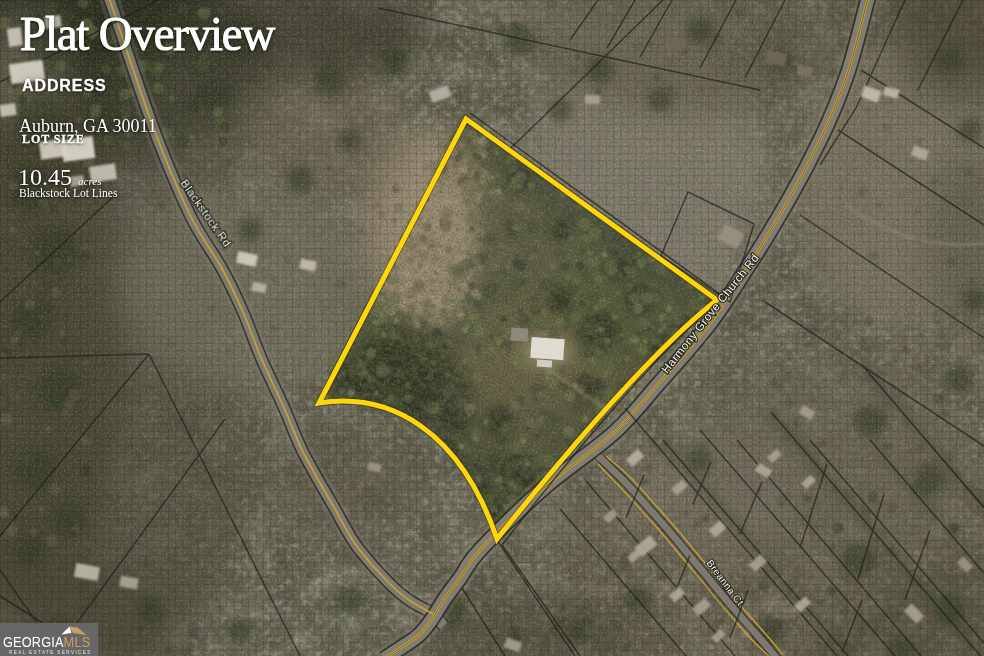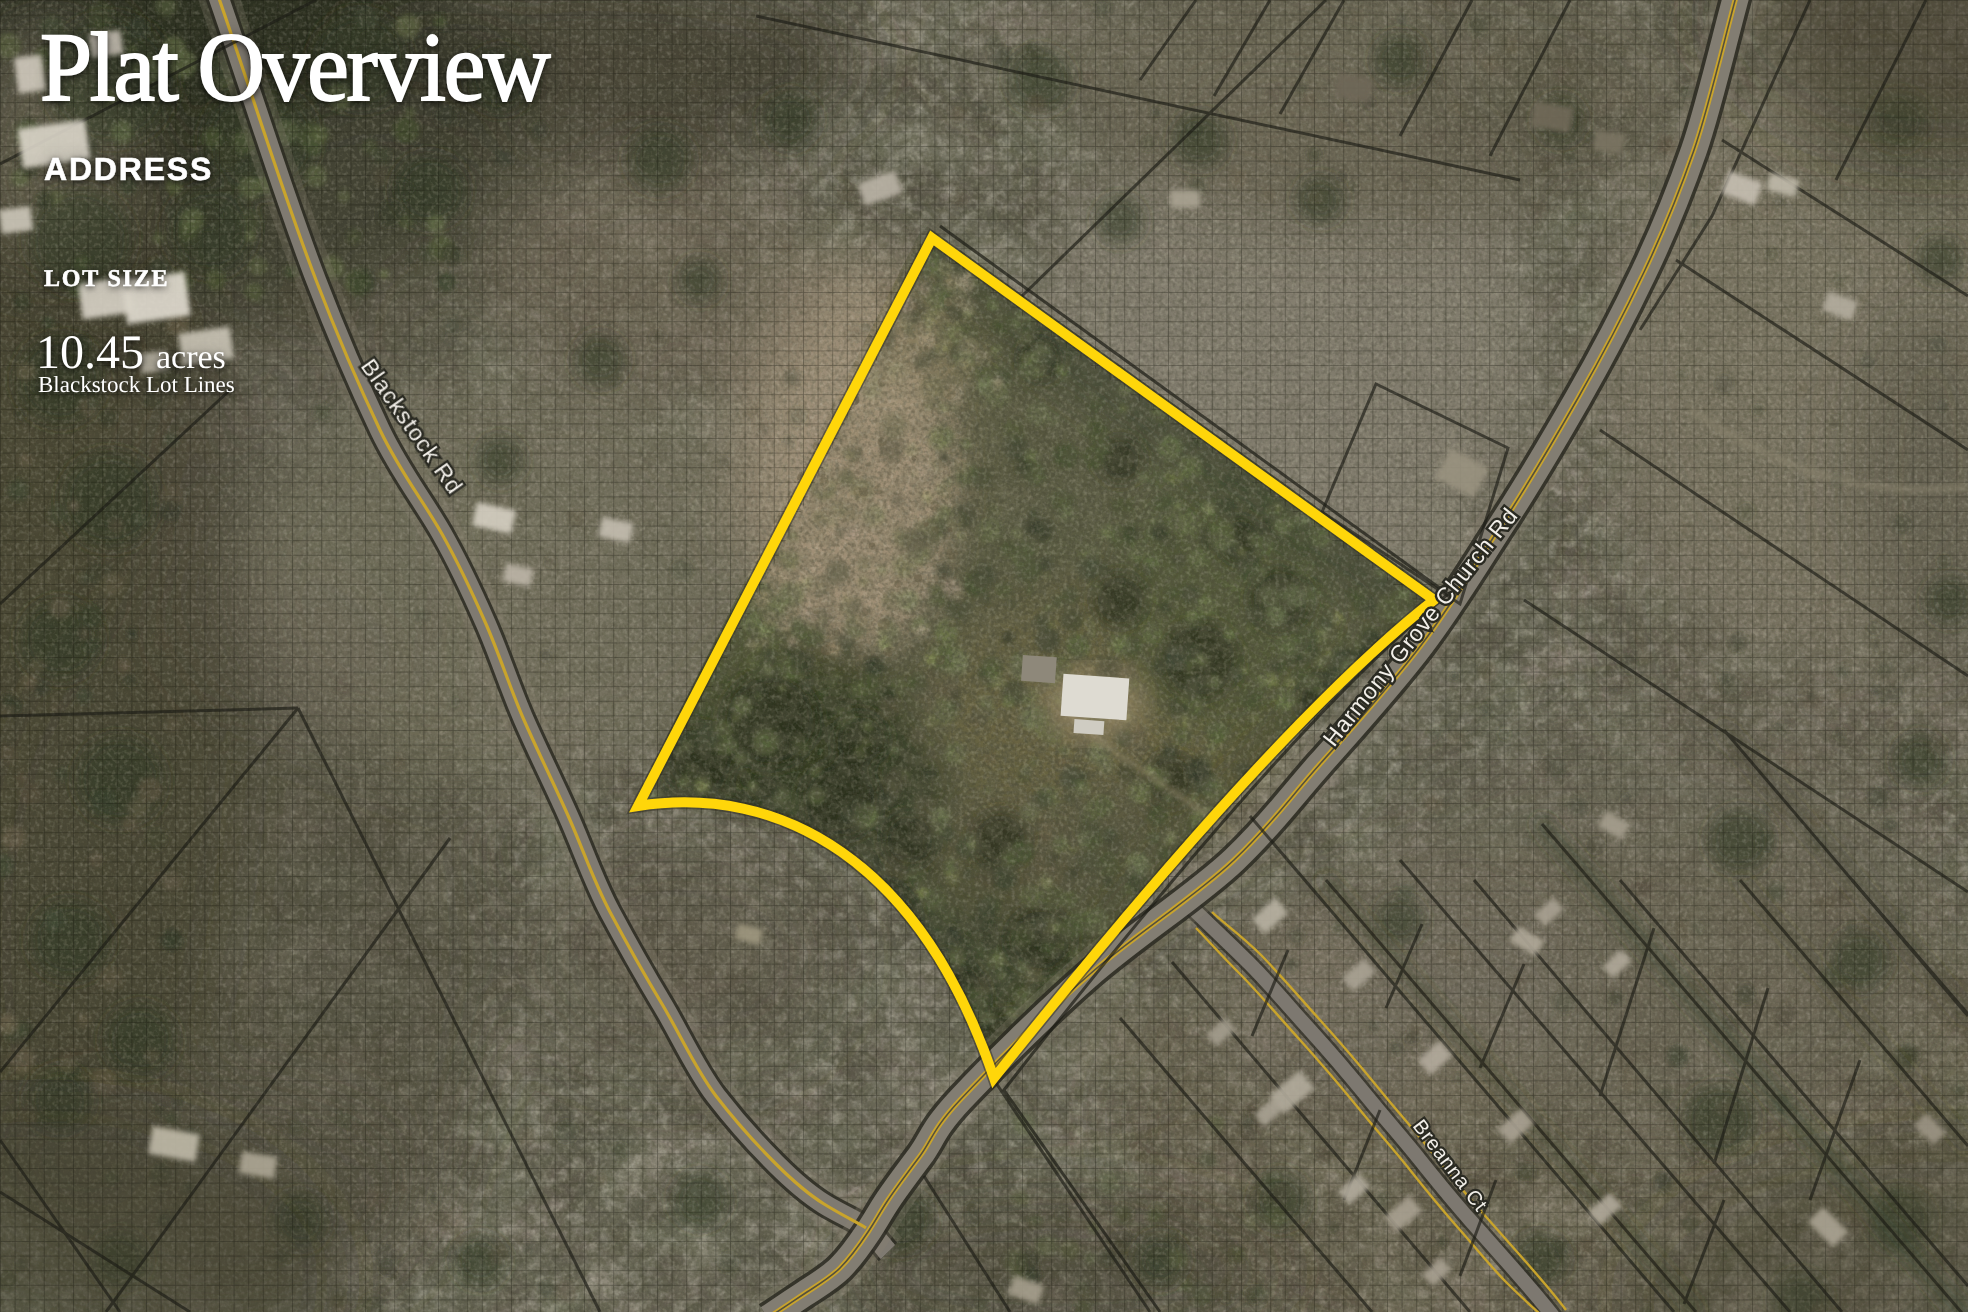--- a/index.html
+++ b/index.html
@@ -1835,19 +1835,30 @@
 <text transform="translate(667,374) rotate(-51.5)" font-size="11.5" fill="#f2efe9" stroke="#2a2a22" stroke-width="2.4" paint-order="stroke" letter-spacing="0.4">Harmony Grove Church Rd</text>
 
 <text transform="translate(706,563) rotate(53)" font-size="10" fill="#f2efe9" stroke="#2a2a22" stroke-width="2.2" paint-order="stroke" letter-spacing="0.4">Breanna Ct</text>
 </svg>
 
 <div class="ovl" style="left:20px;top:5px;font-family:'Liberation Serif',serif;font-size:49px;font-weight:normal;letter-spacing:-1.2px;-webkit-text-stroke:1px #fff;transform:scaleX(0.955);transform-origin:0 0;">Plat Overview</div>
 
 <div class="ovl" style="left:22px;top:77px;font-family:Liberation Sans, sans-serif;font-size:16px;font-weight:bold;letter-spacing:0.9px;-webkit-text-stroke:0.3px #fff;">ADDRESS</div>
 
 
+<div class="ovl" style="left:19px;top:116px;font-family:'Liberation Serif',serif;font-size:18px;">Auburn, GA 30011</div>
 
 <div class="ovl" style="left:22px;top:132px;font-family:'Liberation Serif',serif;font-size:12px;font-weight:bold;letter-spacing:0.9px;-webkit-text-stroke:0.3px #fff;">LOT SIZE</div>
 
-<div class="ovl" style="left:18px;top:164px;font-family:'Liberation Serif',serif;font-size:24px;">10.45 <span style="font-size:17px;">acres</span></div>
+<div class="ovl" style="left:18px;top:164px;font-family:'Liberation Serif',serif;font-size:24px;">10.45 <span style="font-size:11px;font-style:italic;">acres</span></div>
 
 <div class="ovl" style="left:19px;top:187px;font-family:'Liberation Serif',serif;font-size:11.5px;">Blackstock Lot Lines</div>
 
+<div style="position:absolute;left:0;top:623px;width:98px;height:33px;background:rgba(105,104,106,0.94);">
+ <svg width="98" height="33" style="position:absolute;left:0;top:0;">
+  <polygon points="61.5,11.5 69.5,3.5 71.5,10" fill="#ffffff"></polygon>
+  <polygon points="69.5,3.5 72.8,10 86.5,12 77.5,4.5" fill="#c9a05e"></polygon>
+  <g transform="scale(0.85,1)">
+   <text x="3.5" y="24.5" font-size="15" font-weight="normal" fill="#ffffff" style="letter-spacing:0.2px">GEORGIA<tspan fill="#c9a05e">MLS</tspan></text>
+  </g>
+  <text x="9" y="31" font-size="4.6" fill="#e8e6e3" style="letter-spacing:1.4px">REAL ESTATE SERVICES</text>
+ </svg>
+</div>
 </div>
 </body></html>

